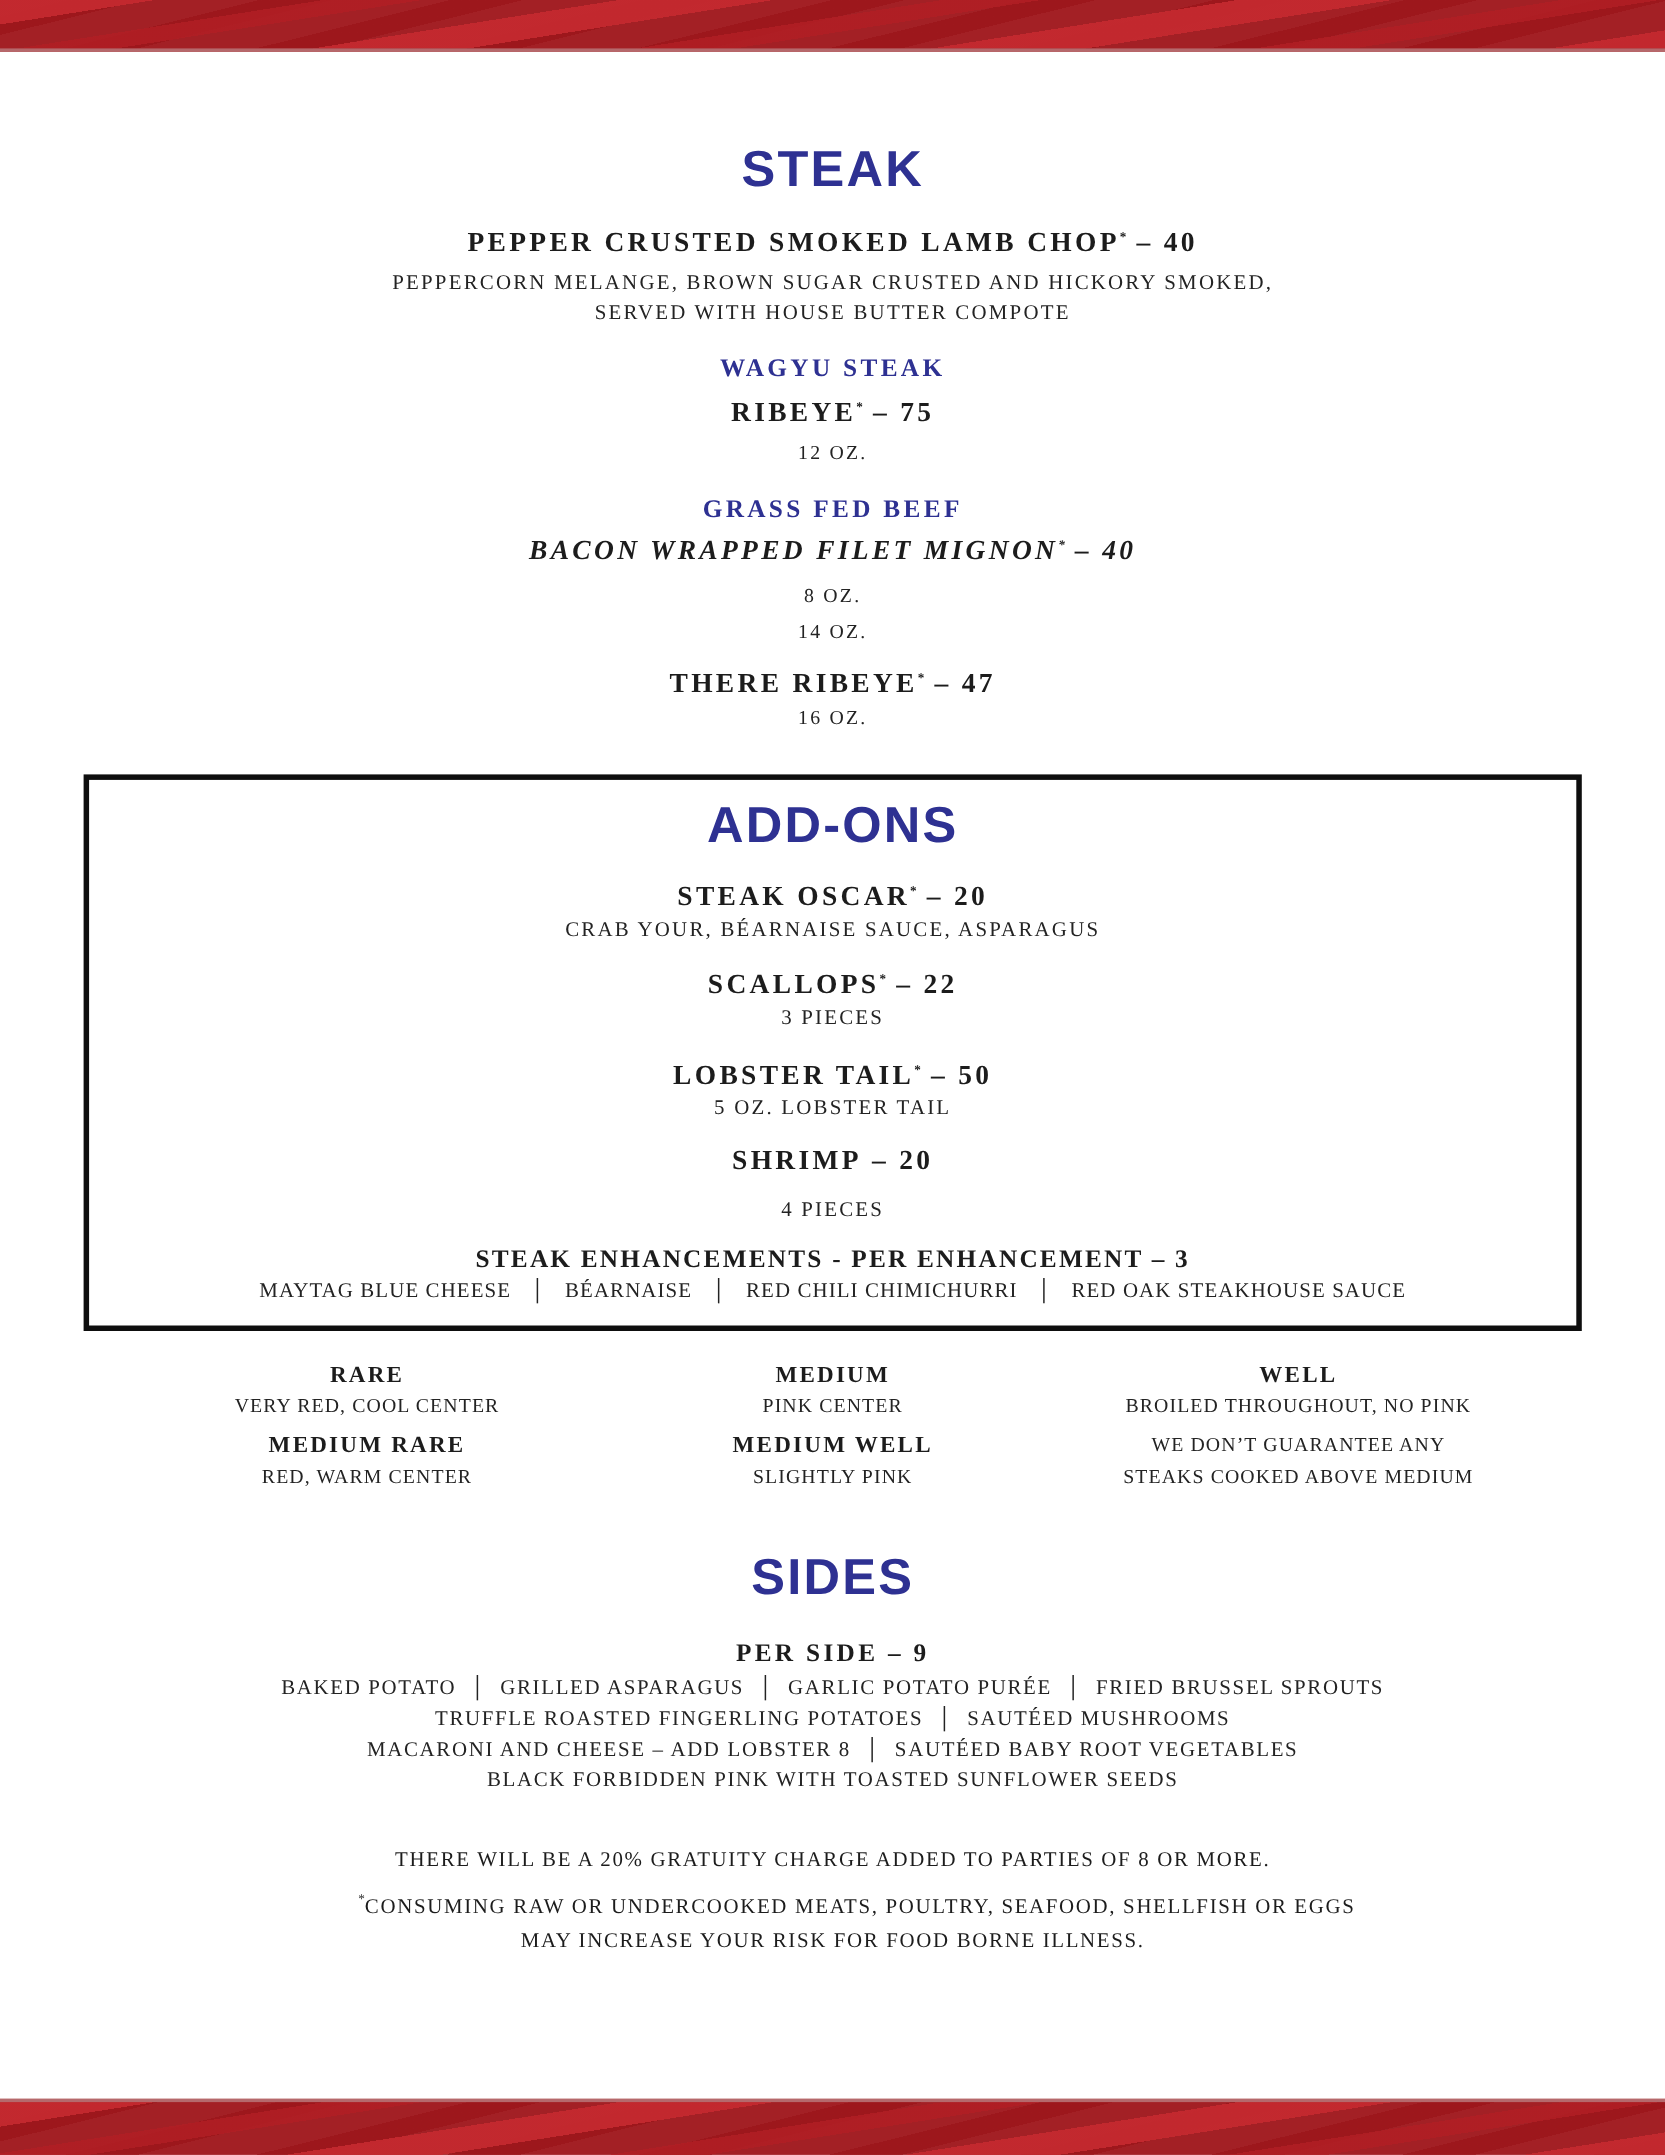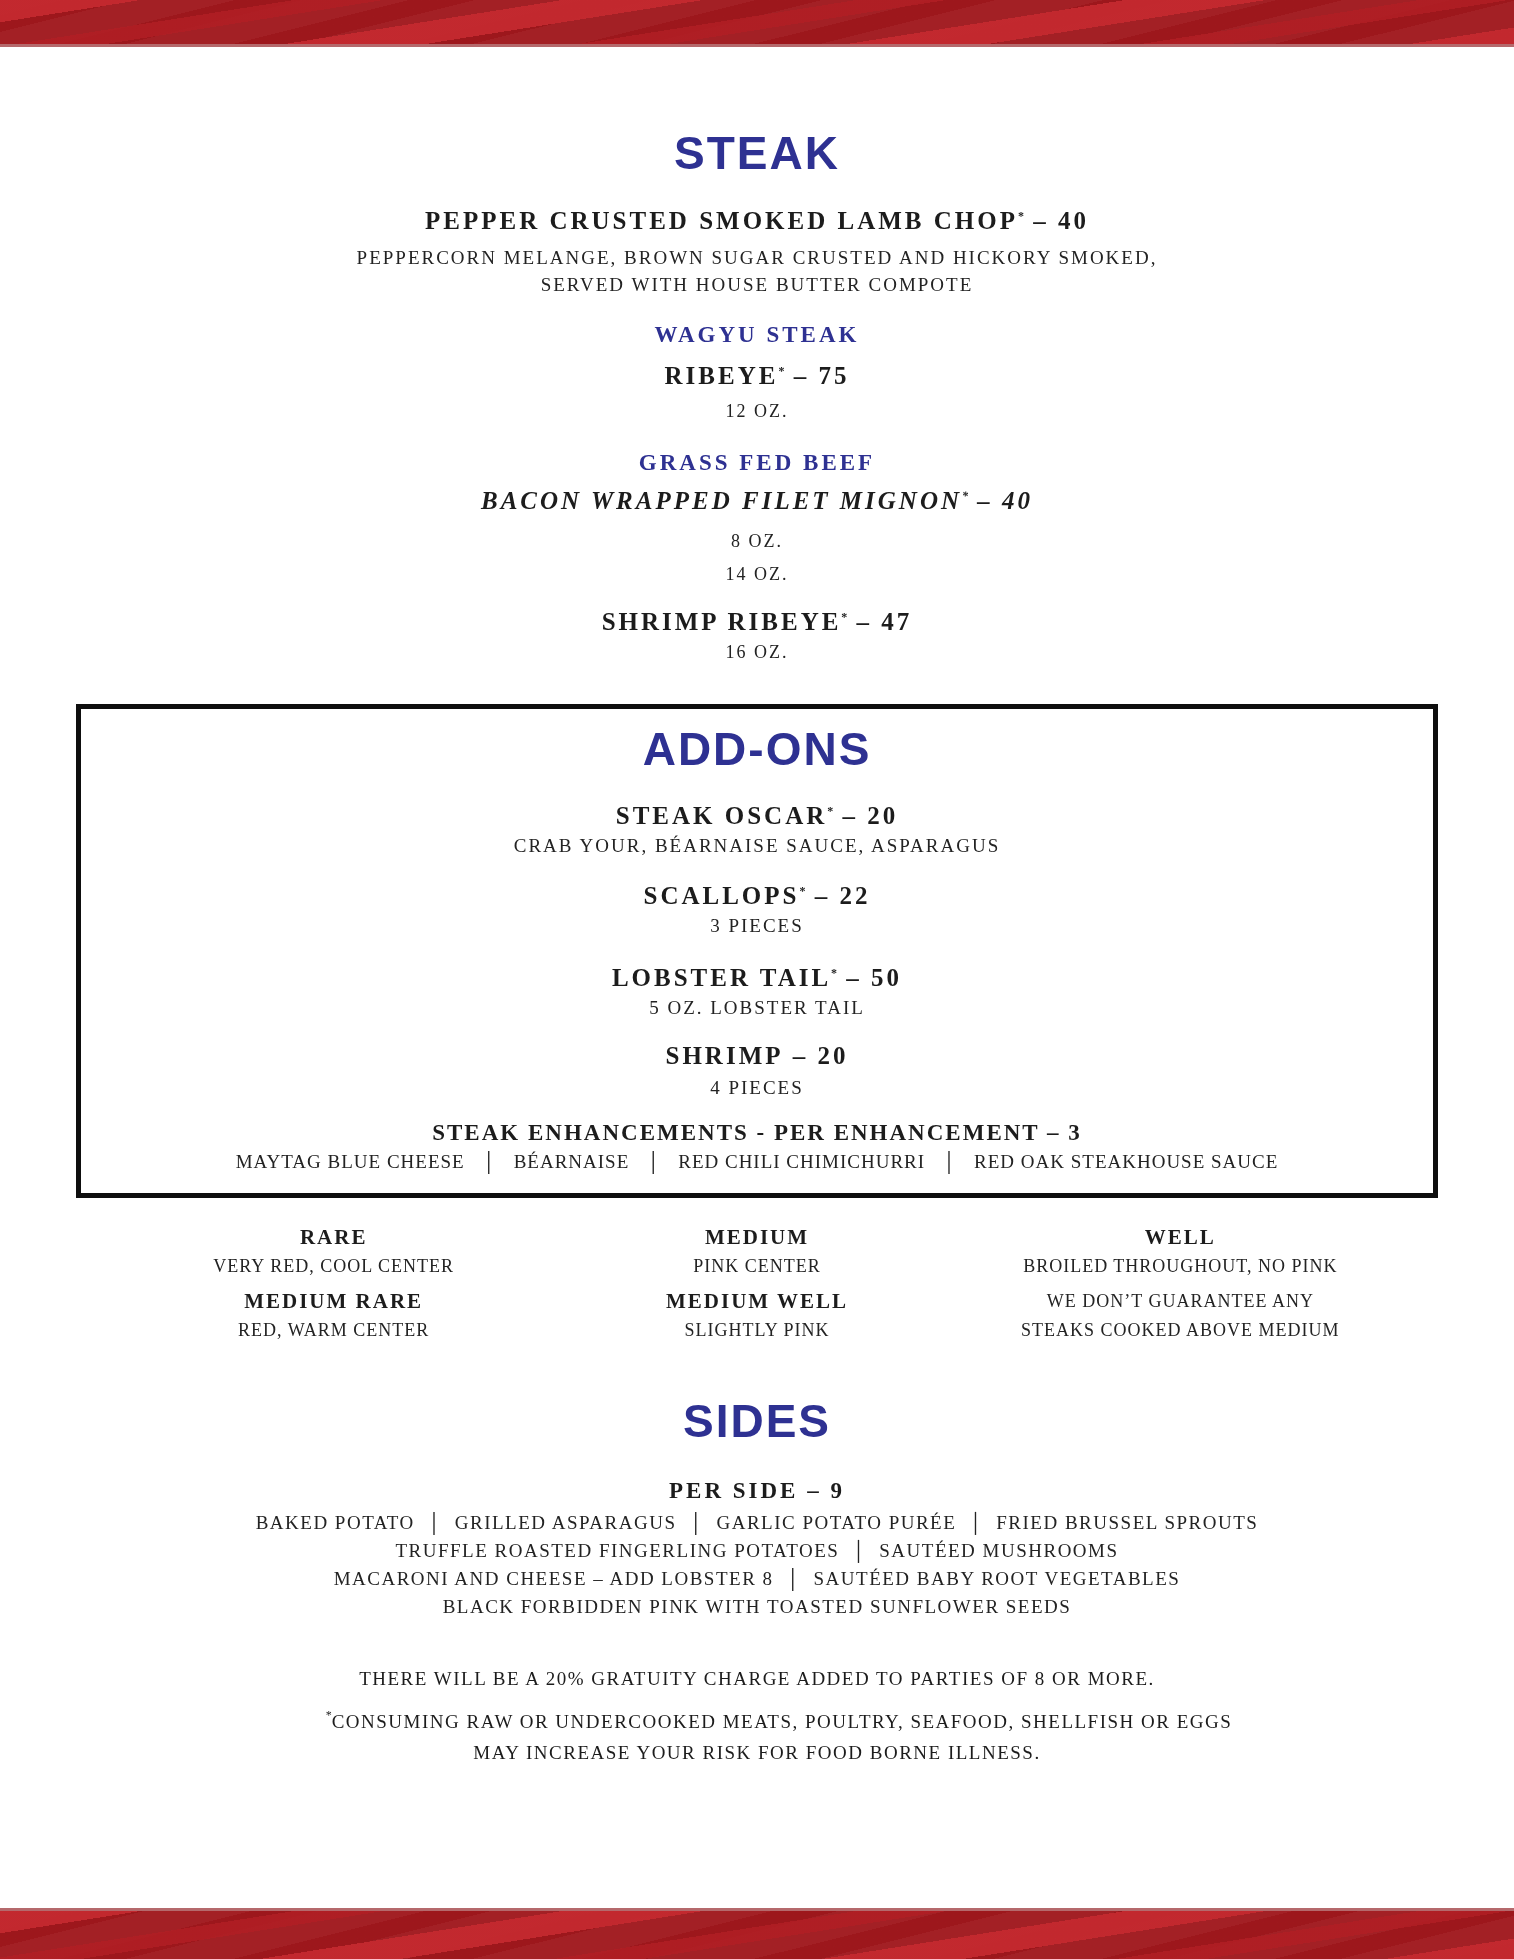--- a/index.html
+++ b/index.html
@@ -46,21 +46,21 @@
     box-sizing:border-box;width:1362px;margin:40px auto 0;
     border:5px solid #0e0e0e;padding:15px 0 18px;
   }
   .m-oscar{margin-top:27px;}
   .m-oscardesc{margin-top:2px;line-height:26px;}
   .m-scallops{margin-top:22px;}
   .m-3p{margin-top:2px;line-height:26px;}
   .m-lobster{margin-top:24px;}
   .m-5oz{margin-top:2px;line-height:26px;}
   .m-shrimp{margin-top:20px;}
-  .m-4p{margin-top:4px;line-height:26px;}
+  .m-4p{margin-top:16px;line-height:26px;}
   .enh-title{font-size:23px;line-height:28px;margin-top:18px;letter-spacing:2px;}
   .enh-list{margin-top:2px;line-height:26px;letter-spacing:1px;}
 
   .doneness{
     display:grid;grid-template-columns:repeat(3,1fr);row-gap:9px;
     width:1270px;margin:26px auto 0;
   }
   .d-title{font-size:21px;line-height:26px;font-weight:bold;letter-spacing:2px;}
   .d-line{font-size:18px;line-height:26px;letter-spacing:1px;margin-top:3px;color:#232323;}
   .d-line.first{margin-top:0;}
@@ -91,21 +91,21 @@
   <div class="blue-sub m-wagyu">WAGYU STEAK</div>
   <div class="item-name m-rib75"><span>RIBEYE</span><sup class="star">*</sup><span> – 75</span></div>
   <div class="size-line m-12oz">12 OZ.</div>
 
   <div class="blue-sub m-grass">GRASS FED BEEF</div>
   <div class="item-name m-bacon"><span>BACON WRAPPED FILET MIGNON</span><sup class="star">*</sup><span> – 40</span></div>
   <div class="size-line m-8oz">8 OZ.</div>
 
   <div class="size-line m-14oz">14 OZ.</div>
 
-  <div class="item-name m-bison"><span>SHRIMP RIBEYE</span><sup class="star">*</sup><span> – 47</span></div>
+  <div class="item-name m-bison"><span>THERE RIBEYE</span><sup class="star">*</sup><span> – 47</span></div>
   <div class="size-line m-16oz">16 OZ.</div>
 
   <section class="addons-box">
     <h2 class="big-title">ADD-ONS</h2>
 
     <div class="item-name m-oscar"><span>STEAK OSCAR</span><sup class="star">*</sup><span> – 20</span></div>
     <div class="desc m-oscardesc">CRAB YOUR, BÉARNAISE SAUCE, ASPARAGUS</div>
 
     <div class="item-name m-scallops"><span>SCALLOPS</span><sup class="star">*</sup><span> – 22</span></div>
     <div class="desc m-3p">3 PIECES</div>

